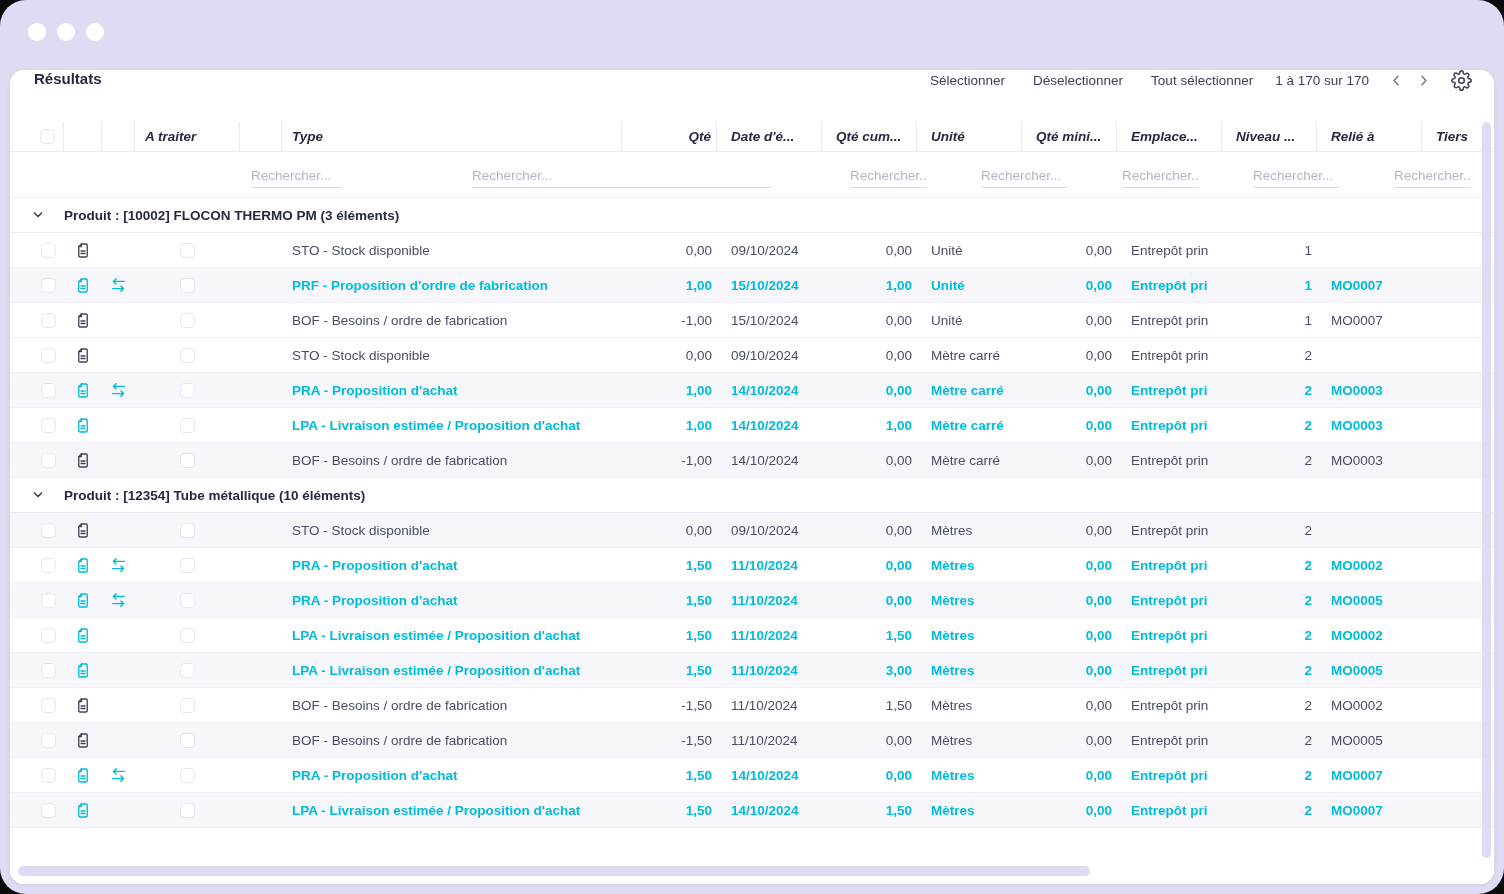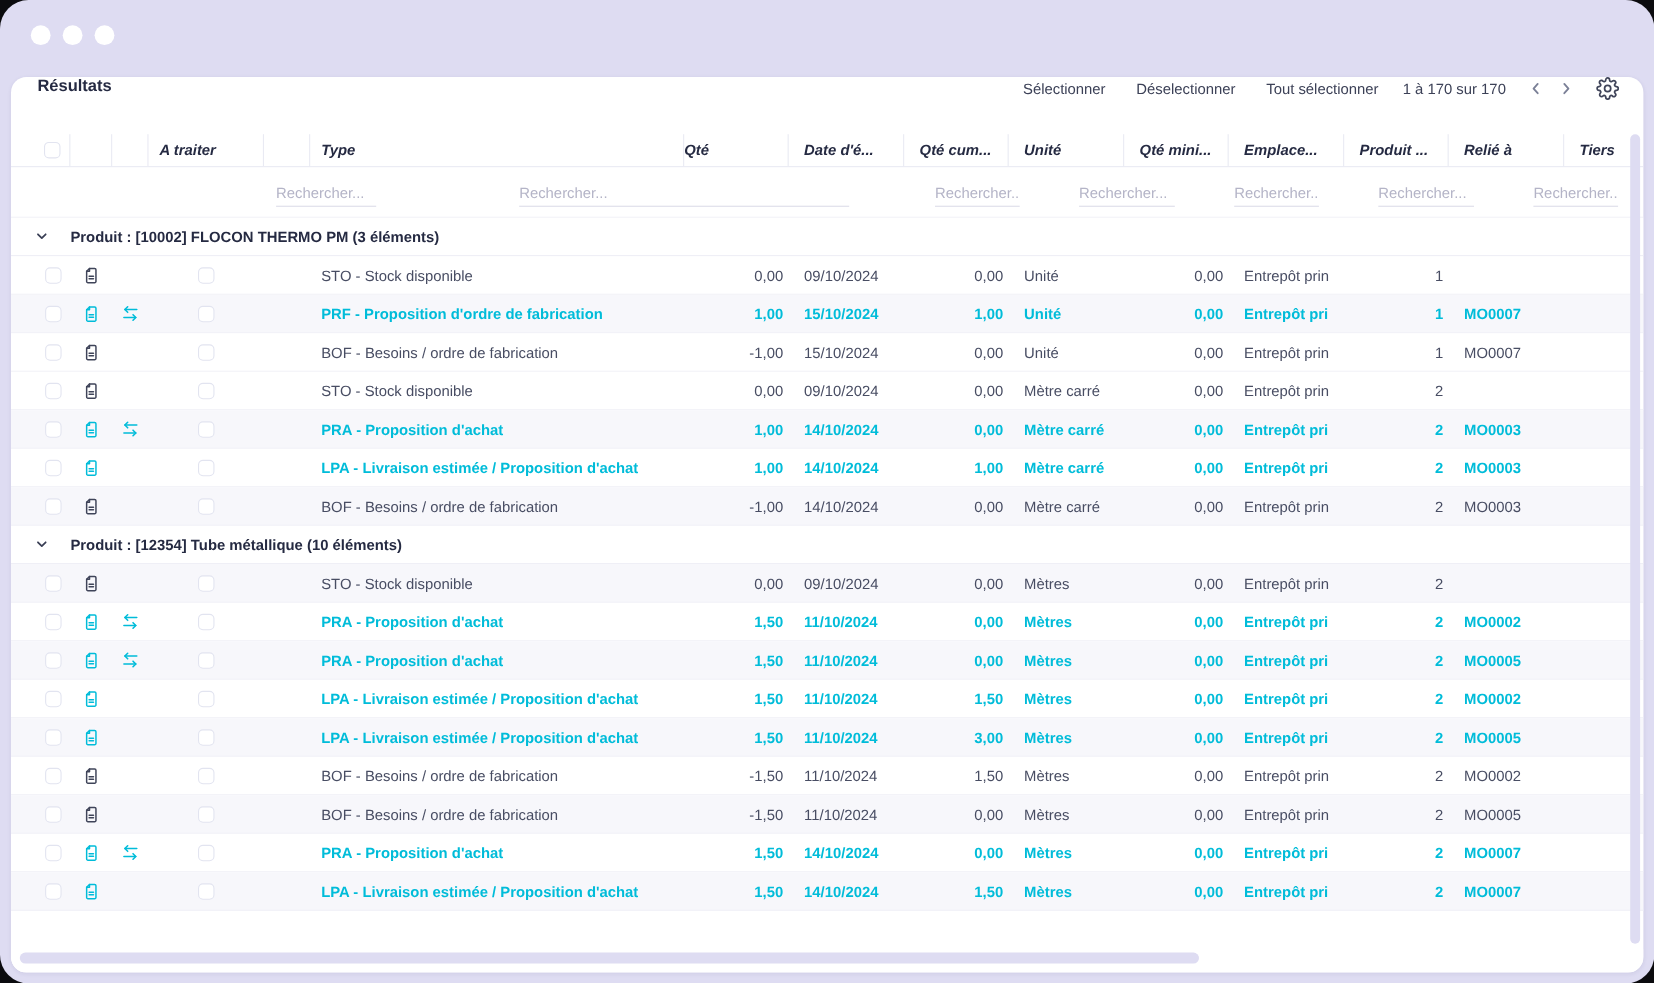--- a/index.html
+++ b/index.html
@@ -40,21 +40,21 @@
 
   
   .grid{ display:grid; padding-left:22px;
          grid-template-columns:32px 38px 33px 105px 42px 340px 95px 105px 95px 105px 95px 105px 95px 105px 68px; }
 
   
   .thead{ height:30px; border-bottom:1px solid var(--hdr-divider); }
   .hcell{ display:flex; align-items:center; font-size:13.5px; font-weight:700;
           color:var(--text-strong); border-right:1px solid var(--hdr-divider);
           padding-left:14px; overflow:hidden; white-space:nowrap;font-style:italic; }
-  .hcell.right{ padding-left:0; padding-right:5px; }
+  .hcell.right{ justify-content:flex-end; padding-left:0; padding-right:5px; }
   .hcell.center{ justify-content:center; padding-left:0; }
   .hcell.c-a_traiter{ padding-left:10px; }
   .hcell.c-type{ padding-left:10px;text-align:right; }
   .hcell:last-child{ border-right:none; }
 
   
   .search-row{ height:46px; border-bottom:1px solid var(--divider);gap:36px; }
   .scell{ padding:12px 6px 0 12px; overflow:hidden; }
   .scell.c-a_traiter{ padding-left:8px; }
   .scell.c-type{ padding-left:10px; }
@@ -162,21 +162,21 @@
         <div class="hcell c-unite">
           <span>Unité</span>
         </div>
         <div class="hcell c-qte_min">
           <span>Qté mini...</span>
         </div>
         <div class="hcell c-emplacement">
           <span>Emplace...</span>
         </div>
         <div class="hcell c-niveau">
-          <span>Produit ...</span>
+          <span>Niveau ...</span>
         </div>
         <div class="hcell c-relie">
           <span>Relié à</span>
         </div>
         <div class="hcell c-tiers">
           <span>Tiers</span>
         </div>
       </div>
     <div class="search-row grid" id="searchrow">
         <div class="scell c-select"></div>

